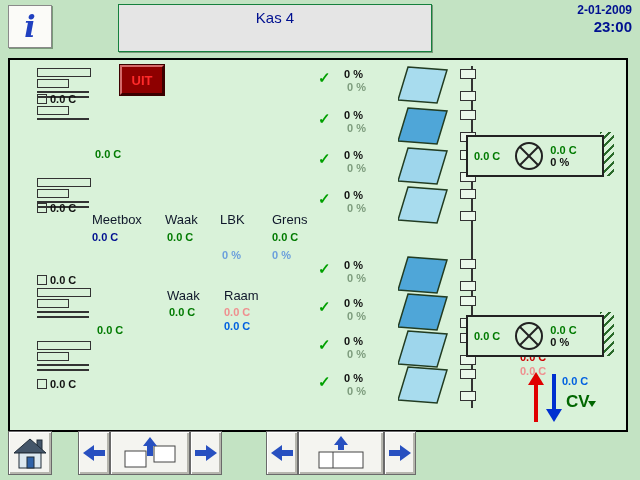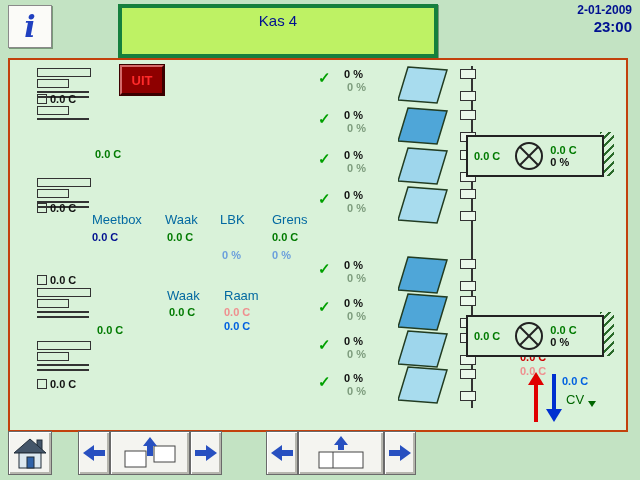--- a/index.html
+++ b/index.html
@@ -2,34 +2,34 @@
 <html><head>
 <meta charset="utf-8">
 <style>
   html,body{margin:0;padding:0}
   body{width:640px;height:480px;overflow:hidden;background:#c3e3c3;font-family:"Liberation Sans",sans-serif}
   .screen{position:relative;width:640px;height:480px}
   .abs{position:absolute}
   
   .info-btn{left:8px;top:5px;width:44px;height:43px;background:#fbfbf8;border:1px solid #8a8a8a;box-shadow:1px 1px 0 #7a9a7a;display:flex;align-items:center;justify-content:center;cursor:pointer;padding:0}
   .info-btn span{font-family:"DejaVu Serif",serif;font-style:italic;font-weight:bold;font-size:30px;color:#2040c0;line-height:1}
-  .title-box{left:118px;top:4px;width:312px;height:46px;background:#bef264;border:4px solid #15803d;box-shadow:1px 1px 0 #7a9a7a;text-align:center;color:#001090}
+  .title-box{left:118px;top:4px;width:312px;height:46px;background:#e5e5e5;border:1px solid #15803d;box-shadow:1px 1px 0 #7a9a7a;text-align:center;color:#001090}
   .title1{font-size:15px;margin-top:4px}
   .title2{font-size:14px;margin-top:4px}
   .datetime{left:510px;top:3px;width:122px;text-align:right;color:#001090;font-weight:bold}
   .date{font-size:12px}
   .time{font-size:15px;margin-top:1px}
   
-  .panel{left:8px;top:58px;width:616px;height:370px;background:#d9f2d9;border:2px solid #c2410c}
+  .panel{left:8px;top:58px;width:616px;height:370px;background:#d9f2d9;border:2px solid #000000}
   .uit{left:110px;top:5px;width:40px;height:26px;background:#8e0000;border:2px solid;border-color:#d46a6a #3c0000 #3c0000 #d46a6a;outline:1px solid #3c0000;color:#ff2a2a;font-weight:bold;font-size:13px;display:flex;align-items:center;justify-content:center}
   .rad .r1{width:52px;height:7px;border:1px solid #333}
   .rad .r2{width:30px;height:7px;border:1px solid #333;margin-top:2px}
   .rad .rl{width:52px;height:2px;background:#333;margin-top:3px}
   .t11{font-size:11px;font-weight:bold;color:#111}
-  .t13{font-size:13px;color:#0369a1}
+  .t13{font-size:13px;color:#0f172a}
   .c-navy{color:#001090}.c-green{color:#007a00}.c-blue{color:#0060e0}
   .c-pblue{color:#6b9fdc}.c-pink{color:#ef8f8f}.c-red{color:#cc0000}
   .sq{display:inline-block;width:8px;height:8px;border:1px solid #333;margin-right:3px;vertical-align:-1px}
   .vcheck{font-size:15px;font-weight:bold;color:#00a000;left:308px}
   .vpct{left:334px}
   .vsub{left:337px;font-size:11px;font-weight:bold;color:#7d9c7d}
   .rail{left:461px;top:6px;width:2px;height:342px;background:#333}
   .rbox{width:14px;height:8px;background:#eaf8ea;border:1px solid #333;left:450px}
   .fan{left:456px;width:134px;height:38px;background:#d9f2d9;border:2px solid #222;display:flex;align-items:center;z-index:2}
   .hatch{left:590px;width:14px;height:44px;background:repeating-linear-gradient(135deg,#2a6a2a 0,#2a6a2a 2px,transparent 2px,transparent 6px)}
@@ -222,21 +222,21 @@
 
     <span class="abs t11 c-red" style="left:510px;top:291px">0.0 C</span>
     <span class="abs t11 c-pink" style="left:510px;top:305px">0.0 C</span>
     <svg class="abs" style="left:516px;top:312px" width="36" height="52">
       <rect x="8" y="12" width="4" height="38" fill="#e00000"></rect>
       <polygon points="10,0 2,13 18,13" fill="#e00000"></polygon>
       <rect x="26" y="2" width="4" height="36" fill="#0030d0"></rect>
       <polygon points="28,50 20,37 36,37" fill="#0030d0"></polygon>
     </svg>
     <span class="abs t11 c-blue" style="left:552px;top:315px">0.0 C</span>
-    <span class="abs" style="left:556px;top:332px;font-size:13px;font-weight:normal;color:#006600">CV</span>
+    <span class="abs" style="left:556px;top:332px;font-size:17px;font-weight:bold;color:#006600">CV</span>
     <span class="abs" style="left:578px;top:341px;width:0;height:0;border-left:4px solid transparent;border-right:4px solid transparent;border-top:6px solid #006600"></span>
   </div>
 
   <button class="abs btn" style="left:8px;top:431px;width:44px">
     <svg width="36" height="34" viewBox="0 0 36 34">
       <rect x="25" y="4" width="5" height="10" fill="#44566a" stroke="#202c38"></rect>
       <polygon points="2,17 18,3 34,17" fill="#44566a" stroke="#202c38"></polygon>
       <rect x="7" y="17" width="22" height="15" fill="#dce8f0" stroke="#202c38"></rect>
       <rect x="15" y="21" width="7" height="11" fill="#2f62a8" stroke="#202c38"></rect>
     </svg>

